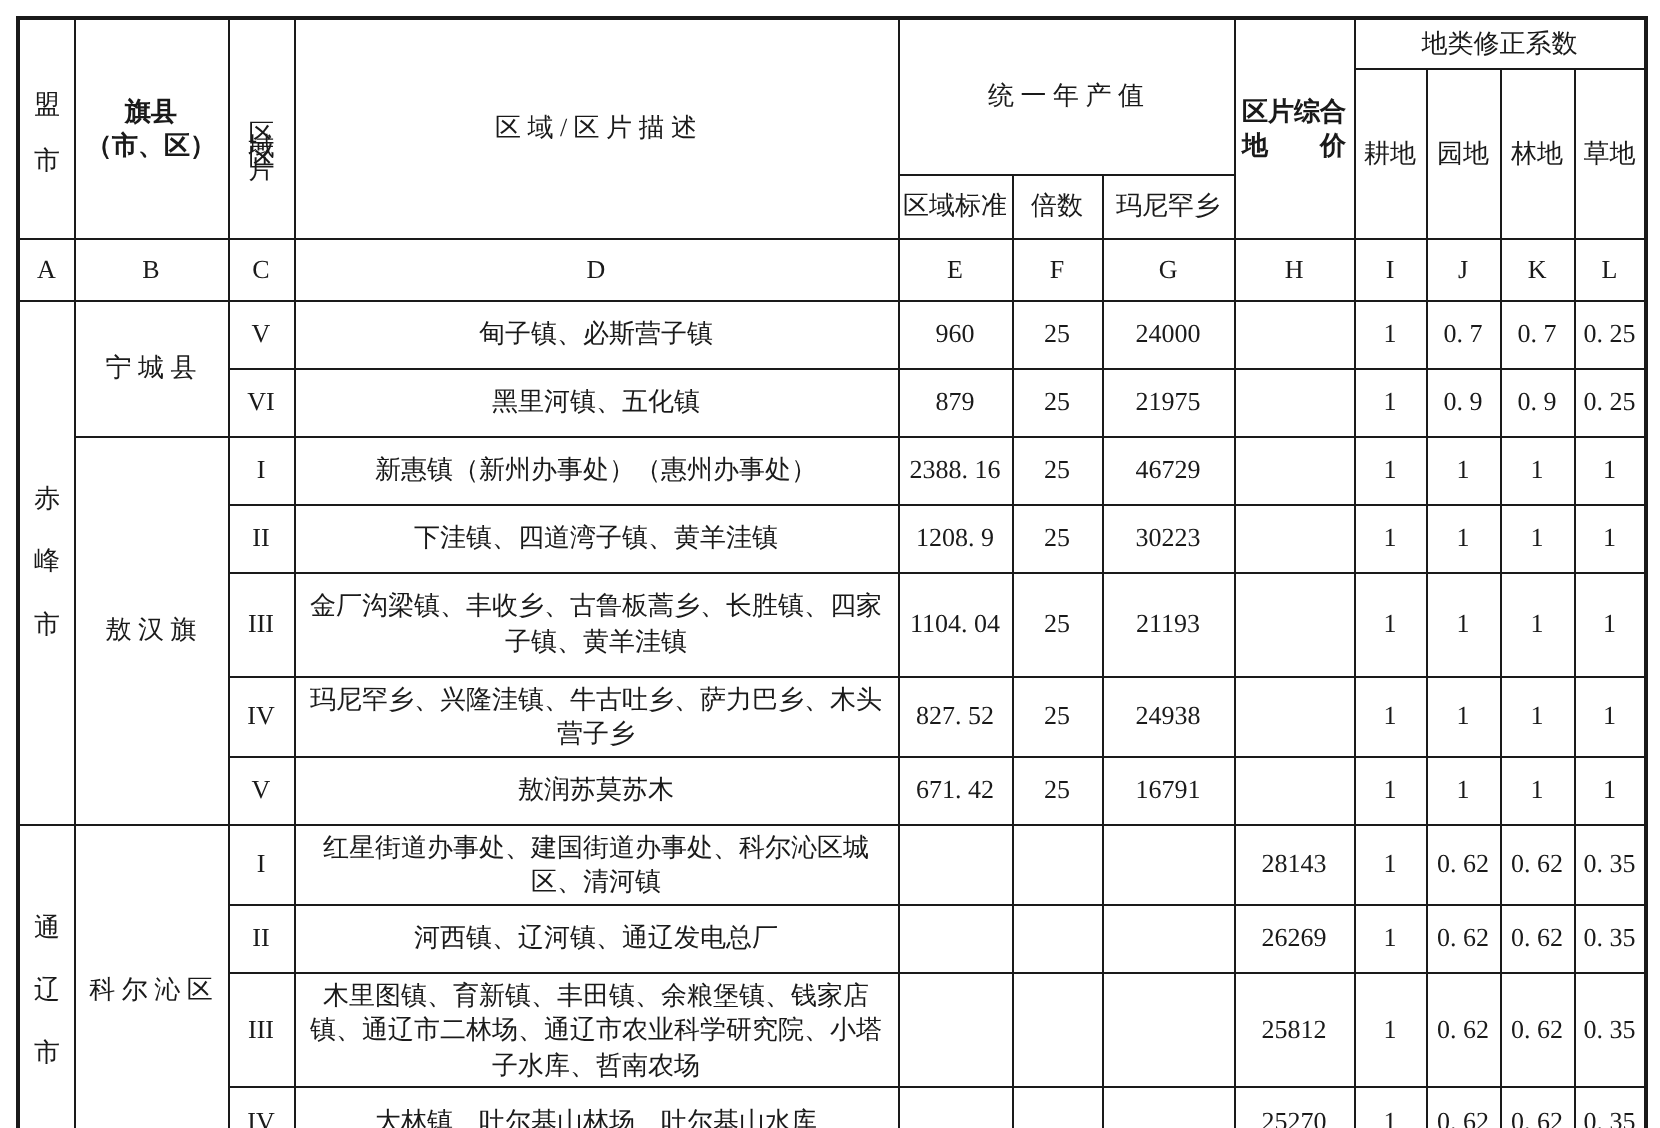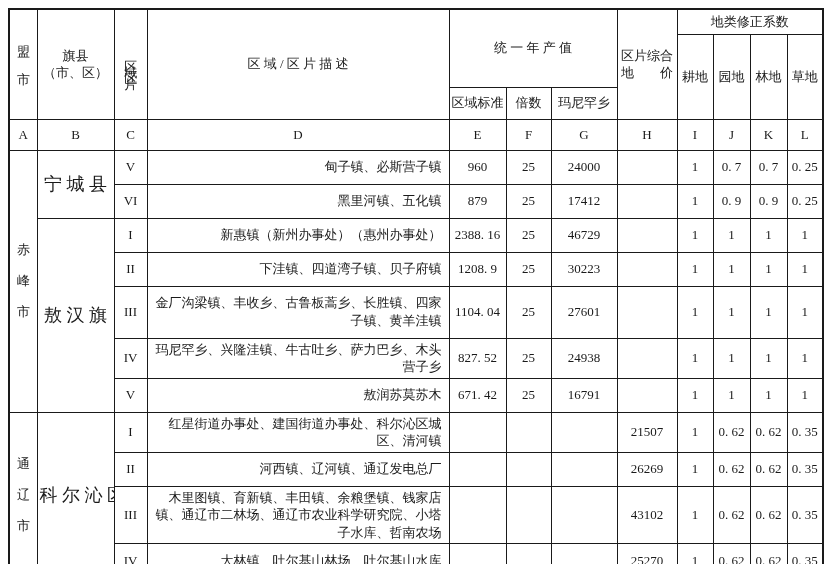--- a/index.html
+++ b/index.html
@@ -26,23 +26,23 @@
   col.cI{width:36px} col.cJ{width:37px} col.cK{width:37px} col.cL{width:36px}
   
   tr.h1{height:25px} tr.h2{height:53px} tr.h3{height:32px} tr.h4{height:28px}
   tr.data{height:34px} tr.tall{height:52px}
   .vert {
     writing-mode:vertical-rl; text-orientation:upright;
     display:inline-block; letter-spacing:0.45em;
   }
   .vert-wide  { letter-spacing:2.1em; }
   .vert-wider { letter-spacing:2.4em; }
-  .county { white-space:nowrap; font-size:18px; }
-  .desc-cell { text-align:right; padding:2px 7px; }
-  .two-line span { display:block; }
+  .county { white-space:nowrap; font-size:13px; }
+  .desc-cell { text-align:center; padding:2px 7px; }
+  .two-line span { display:block;font-weight:bold; }
   .letters td { font-size:13px; height:28px; }
   .num { font-size:13px; white-space:nowrap; }
 </style>
 </head>
 <body>
 
 <table>
   <colgroup>
     <col class="cA">
       <col class="cB">
@@ -112,21 +112,21 @@
     <td class="num">1</td>
     <td class="num">0. 7</td>
     <td class="num">0. 7</td>
     <td class="num">0. 25</td>
   </tr>
   <tr class="data">
     <td>VI</td>
     <td class="desc-cell">黑里河镇、五化镇</td>
     <td class="num">879</td>
     <td class="num">25</td>
-    <td class="num">17412</td>
+    <td class="num">21975</td>
     <td class="num"></td>
     <td class="num">1</td>
     <td class="num">0. 9</td>
     <td class="num">0. 9</td>
     <td class="num">0. 25</td>
   </tr>
 
   <tr class="data">
     <td rowspan="5" class="county">敖 汉 旗</td>
     <td>I</td>
@@ -135,36 +135,36 @@
     <td class="num">25</td>
     <td class="num">46729</td>
     <td class="num"></td>
     <td class="num">1</td>
     <td class="num">1</td>
     <td class="num">1</td>
     <td class="num">1</td>
   </tr>
   <tr class="data">
     <td>II</td>
-    <td class="desc-cell">下洼镇、四道湾子镇、贝子府镇</td>
+    <td class="desc-cell">下洼镇、四道湾子镇、黄羊洼镇</td>
     <td class="num">1208. 9</td>
     <td class="num">25</td>
     <td class="num">30223</td>
     <td class="num"></td>
     <td class="num">1</td>
     <td class="num">1</td>
     <td class="num">1</td>
     <td class="num">1</td>
   </tr>
   <tr class="tall">
     <td>III</td>
     <td class="desc-cell">金厂沟梁镇、丰收乡、古鲁板蒿乡、长胜镇、四家子镇、黄羊洼镇</td>
     <td class="num">1104. 04</td>
     <td class="num">25</td>
-    <td class="num">27601</td>
+    <td class="num">21193</td>
     <td class="num"></td>
     <td class="num">1</td>
     <td class="num">1</td>
     <td class="num">1</td>
     <td class="num">1</td>
   </tr>
   <tr class="data">
     <td>IV</td>
     <td class="desc-cell">玛尼罕乡、兴隆洼镇、牛古吐乡、萨力巴乡、木头营子乡</td>
     <td class="num">827. 52</td>
@@ -190,21 +190,21 @@
   </tr>
 
   <tr class="data">
     <td rowspan="4"><span class="vert vert-wider">通辽市</span></td>
     <td rowspan="4" class="county">科 尔 沁 区</td>
     <td>I</td>
     <td class="desc-cell">红星街道办事处、建国街道办事处、科尔沁区城区、清河镇</td>
     <td class="num"></td>
     <td class="num"></td>
     <td class="num"></td>
-    <td class="num">21507</td>
+    <td class="num">28143</td>
     <td class="num">1</td>
     <td class="num">0. 62</td>
     <td class="num">0. 62</td>
     <td class="num">0. 35</td>
   </tr>
   <tr class="data">
     <td>II</td>
     <td class="desc-cell">河西镇、辽河镇、通辽发电总厂</td>
     <td class="num"></td>
     <td class="num"></td>
@@ -214,21 +214,21 @@
     <td class="num">0. 62</td>
     <td class="num">0. 62</td>
     <td class="num">0. 35</td>
   </tr>
   <tr class="tall">
     <td>III</td>
     <td class="desc-cell">木里图镇、育新镇、丰田镇、余粮堡镇、钱家店镇、通辽市二林场、通辽市农业科学研究院、小塔子水库、哲南农场</td>
     <td class="num"></td>
     <td class="num"></td>
     <td class="num"></td>
-    <td class="num">43102</td>
+    <td class="num">25812</td>
     <td class="num">1</td>
     <td class="num">0. 62</td>
     <td class="num">0. 62</td>
     <td class="num">0. 35</td>
   </tr>
   <tr class="data">
     <td>IV</td>
     <td class="desc-cell">大林镇、吐尔基山林场、吐尔基山水库</td>
     <td class="num"></td>
     <td class="num"></td>

